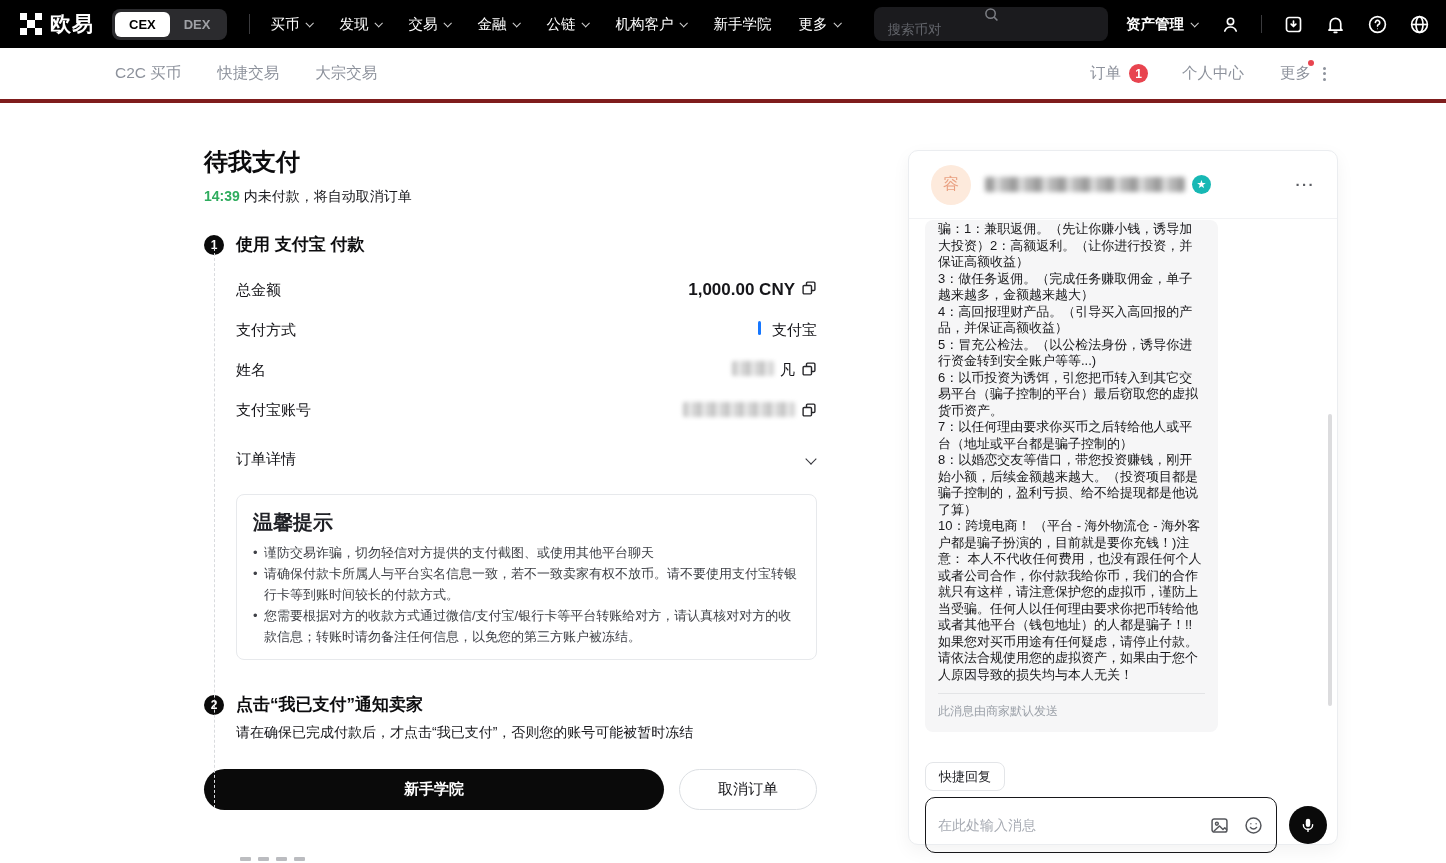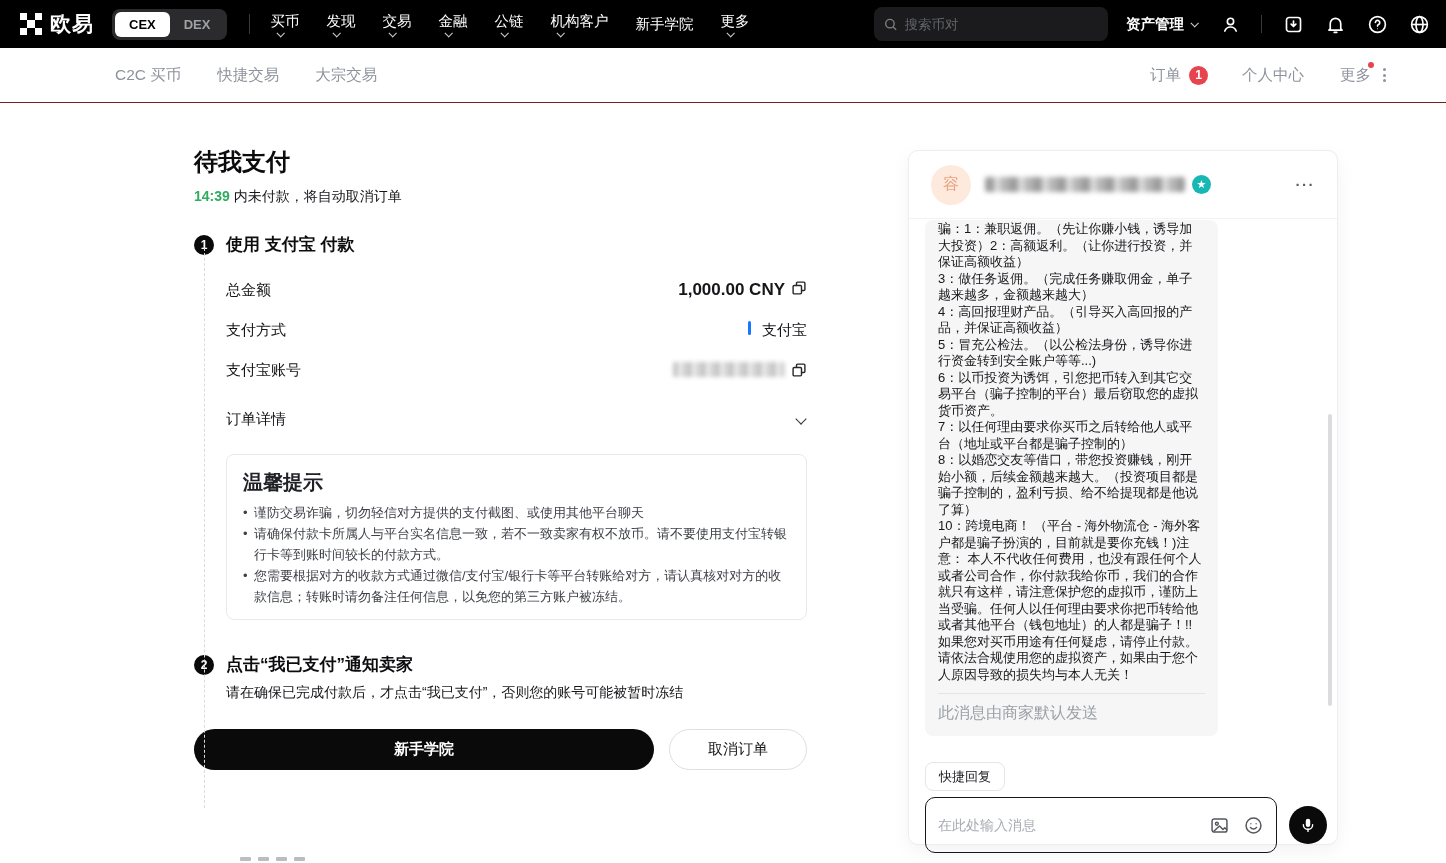--- a/index.html
+++ b/index.html
@@ -11,45 +11,45 @@
   .brand { display:flex; align-items:center; gap:8px; margin-right:18px; cursor:pointer; }
   .okx-mark { width:22px; height:22px; display:grid; grid-template-columns:repeat(3,1fr); grid-template-rows:repeat(3,1fr); }
   .okx-mark i { background:#fff; }
   .okx-mark i:nth-child(2),.okx-mark i:nth-child(4),.okx-mark i:nth-child(6),.okx-mark i:nth-child(8){ background:transparent; }
   .brand-name { font-size:21px; font-weight:bold; letter-spacing:1px; }
   .cexdex { background:#2b2b2e; border-radius:8px; display:flex; padding:3px; margin-right:22px; }
   .cexdex .seg { font-size:13px; font-weight:bold; padding:5px 14px; border-radius:6px; color:#9fa1a6; cursor:pointer; }
   .cexdex .seg.on { background:#fff; color:#000; }
   .vdiv { width:1px; height:20px; background:#3a3a3d; margin-right:20px; }
   .tmenu { display:flex; align-items:center; gap:27px; font-size:14.5px; }
-  .tmenu .mi { display:flex; align-items:flex-start; cursor:pointer; white-space:nowrap;flex-direction:column; }
+  .tmenu .mi { display:flex; align-items:center; cursor:pointer; white-space:nowrap; }
   .cv { width:6px; height:6px; border-right:1.5px solid #cfcfcf; border-bottom:1.5px solid #cfcfcf; transform:rotate(45deg) translateY(-1px); display:inline-block; margin-left:7px; }
   .tspacer { flex:1; }
-  .tsearch { width:234px; height:34px; background:#1b1b1e; border-radius:8px; display:flex; align-items:center; padding:0 10px; margin-right:18px; }
+  .tsearch { width:234px; height:34px; background:#1b1b1e; border-radius:8px; display:flex; align-items:center; padding:0 10px; margin-right:18px;flex-direction:column; }
   .tsearch input { background:transparent; border:none; outline:none; color:#ddd; font-size:13.5px; width:100%; margin-left:7px; font-family:inherit; }
   .tsearch input::placeholder { color:#64666c; }
   .assets { display:flex; align-items:center; font-size:14.5px; font-weight:bold; margin-right:22px; cursor:pointer; white-space:nowrap; }
   .ticons { display:flex; align-items:center; gap:20px; }
   .ticon { width:22px; height:22px; display:flex; align-items:center; justify-content:center; cursor:pointer; color:#fff; }
   .vdiv2 { width:1px; height:18px; background:#3a3a3d; }
 
   
-  .subnav { height:55px; display:flex; align-items:center; padding:0 58px 0 115px; border-bottom:1px solid #7f1d1d; }
+  .subnav { height:55px; display:flex; align-items:center; padding:0 118px 0 115px; border-bottom:4px solid #7f1d1d; }
   .subnav .sn { font-size:15.5px; color:#8d929c; margin-right:36px; cursor:pointer; white-space:nowrap; }
   .snspacer { flex:1; }
   .sn-right { display:flex; align-items:center; gap:0; }
   .orders-wrap { display:flex; align-items:center; margin-right:34px; cursor:pointer;margin-left:20px; }
   .badge { min-width:19px; height:19px; border-radius:50%; background:#e8444f; color:#fff; font-size:12px; font-weight:bold; display:flex; align-items:center; justify-content:center; margin-left:8px; }
   .more-wrap { position:relative; display:flex; align-items:center; cursor:pointer; }
   .reddot { position:absolute; top:-3px; right:14px; width:6px; height:6px; border-radius:50%; background:#e8444f; }
   .vdots { display:flex; flex-direction:column; gap:2.5px; margin-left:10px; padding:2px; cursor:pointer; }
   .vdots i { width:3px; height:3px; border-radius:50%; background:#8d929c; }
 
   
-  .left-col { position:absolute; left:194px; top:146px; width:613px; }
+  .left-col { position:absolute; left:204px; top:146px; width:613px; }
   .pg-title { font-size:24px; font-weight:bold; color:#0c0c0e; }
   .cd-line { margin-top:10px; font-size:14px; color:#16161a; }
   .cd-time { color:#2fac5e; font-weight:bold; }
   .step-row { display:flex; align-items:center; gap:12px; margin-top:27px; }
   .step-num { width:20px; height:20px; border-radius:50%; background:#0a0a0a; color:#fff; font-size:12px; font-weight:bold; display:flex; align-items:center; justify-content:center; flex:none; }
   .step-title { font-size:17px; font-weight:bold; color:#0c0c0e; }
   .dotline { position:absolute; left:9.5px; top:102px; height:560px; border-left:1px dashed #d9dbde; }
   .fields { margin:14px 0 0 32px; }
   .frow { height:40px; display:flex; align-items:center; justify-content:space-between;gap:24px; }
   .flabel { font-size:15px; color:#16161a; }
@@ -74,21 +74,21 @@
   
   .chat { position:absolute; left:908px; top:150px; width:430px; height:695px; border:1px solid #ebedf0; border-radius:10px; background:#fff; box-shadow:0 6px 18px rgba(0,0,0,.05); }
   .chat-head { height:68px; border-bottom:1px solid #f1f2f4; display:flex; align-items:center; padding:0 22px; }
   .avatar { width:40px; height:40px; border-radius:50%; background:#fdeadc; color:#e9a081; font-size:16px; display:flex; align-items:center; justify-content:center; flex:none; }
   .m-name { margin-left:14px; width:200px; height:15px; border-radius:2px; background:repeating-linear-gradient(90deg,#9d9d9d 0 9px,#d9d9d9 9px 16px,#b5b5b5 16px 24px); filter:blur(2.5px); }
   .verify { width:19px; height:19px; border-radius:50%; background:#17b8b4; color:#fff; font-size:11px; display:flex; align-items:center; justify-content:center; margin-left:7px; flex:none; }
   .dots3 { margin-left:auto; color:#5c5e64; font-size:15px; letter-spacing:1.5px; font-weight:bold; cursor:pointer; }
   .msgs { position:absolute; top:69px; left:0; right:0; height:540px; overflow:hidden; padding:0 16px; }
   .bubble { width:293px; background:#f6f6f7; border-radius:8px; padding:8px 13px 12px; }
   .bubble-text { font-size:13px; line-height:16.5px; color:#17171a; white-space:pre-wrap; margin-top:-7px; word-break:break-all; }
-  .bubble-foot { border-top:1px solid #e3e4e6; margin-top:10px; padding-top:9px; font-size:16px; color:#9ba0a8; }
+  .bubble-foot { border-top:1px solid #e3e4e6; margin-top:10px; padding-top:9px; font-size:12px; color:#9ba0a8; }
   .scrollthumb { position:absolute; right:5px; top:263px; width:4px; height:292px; border-radius:2px; background:#dcdcde; cursor:pointer; }
   .quickreply { position:absolute; left:16px; top:611px; height:29px; padding:0 13px; border:1px solid #e3e5e8; border-radius:8px; background:#fff; font-size:13px; color:#202126; display:flex; align-items:center; cursor:pointer; font-family:inherit; }
   .inputrow { position:absolute; left:16px; top:646px; display:flex; align-items:center; gap:12px; }
   .chat-input { width:352px; height:56px; border:1.5px solid #17171a; border-radius:10px; display:flex; align-items:center; padding:0 12px; }
   .chat-input input { flex:1; border:none; outline:none; font-size:14px; color:#17171a; font-family:inherit; }
   .chat-input input::placeholder { color:#a7abb3; }
   .in-ic { width:22px; height:22px; color:#55575c; display:flex; align-items:center; justify-content:center; cursor:pointer; margin-left:12px; }
   .mic { width:38px; height:38px; border-radius:50%; background:#0a0a0a; color:#fff; display:flex; align-items:center; justify-content:center; cursor:pointer; border:none; }
 
   .cutoff { position:absolute; left:240px; top:857px; display:flex; gap:7px; opacity:.45; }
@@ -246,20 +246,33 @@
               <rect x="2.1" y="5.5" width="8.4" height="8.4" rx="1.1"></rect>
             </svg>
         </span>
       </span>
     </div>
     <div class="frow">
       <span class="flabel">支付方式</span>
       <span class="fval">
         <span class="alipay-bar"></span>
         <span>支付宝</span>
+      </span>
+    </div>
+    <div class="frow">
+      <span class="flabel">姓名</span>
+      <span class="fval">
+        <span class="redact" style="width:42px"></span>
+        <span>凡</span>
+        <span class="copy">
+          <svg width="16" height="16" viewBox="0 0 16 16" fill="none" stroke="#26262a" stroke-width="1.4">
+              <path d="M5.5 5.5V3.2c0-.6.5-1.1 1.1-1.1h6.2c.6 0 1.1.5 1.1 1.1v6.2c0 .6-.5 1.1-1.1 1.1h-2.3"></path>
+              <rect x="2.1" y="5.5" width="8.4" height="8.4" rx="1.1"></rect>
+            </svg>
+        </span>
       </span>
     </div>
     <div class="frow">
       <span class="flabel">支付宝账号</span>
       <span class="fval">
         <span class="redact" style="width:112px"></span>
         <span class="copy">
           <svg width="16" height="16" viewBox="0 0 16 16" fill="none" stroke="#26262a" stroke-width="1.4">
               <path d="M5.5 5.5V3.2c0-.6.5-1.1 1.1-1.1h6.2c.6 0 1.1.5 1.1 1.1v6.2c0 .6-.5 1.1-1.1 1.1h-2.3"></path>
               <rect x="2.1" y="5.5" width="8.4" height="8.4" rx="1.1"></rect>

